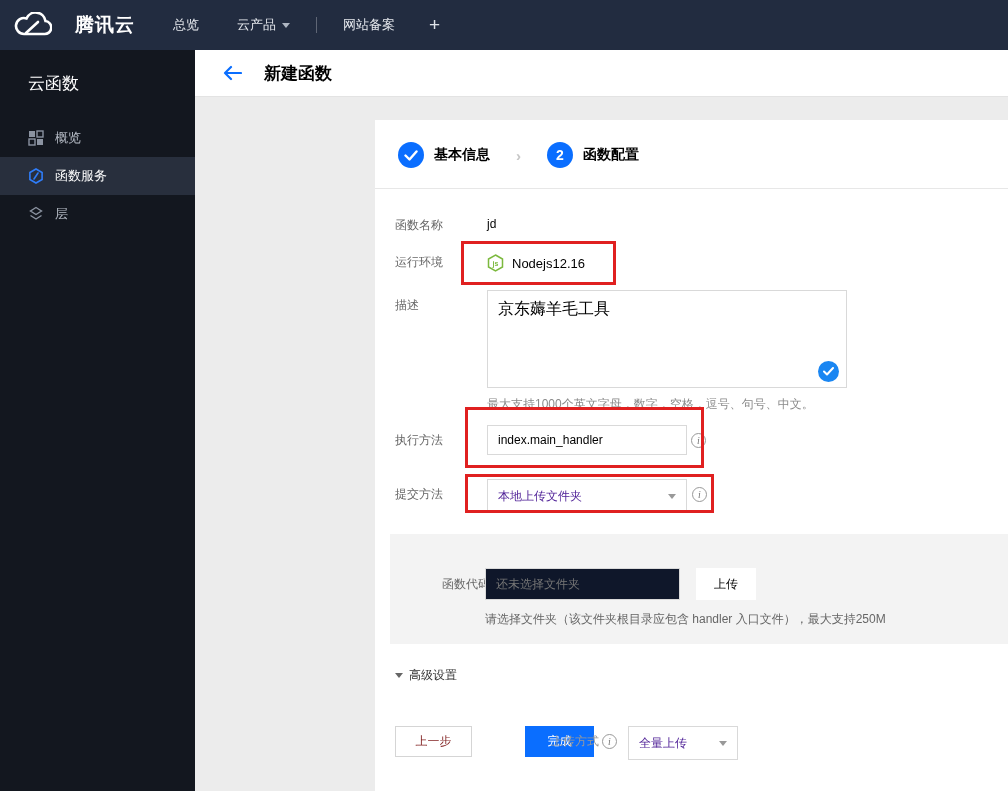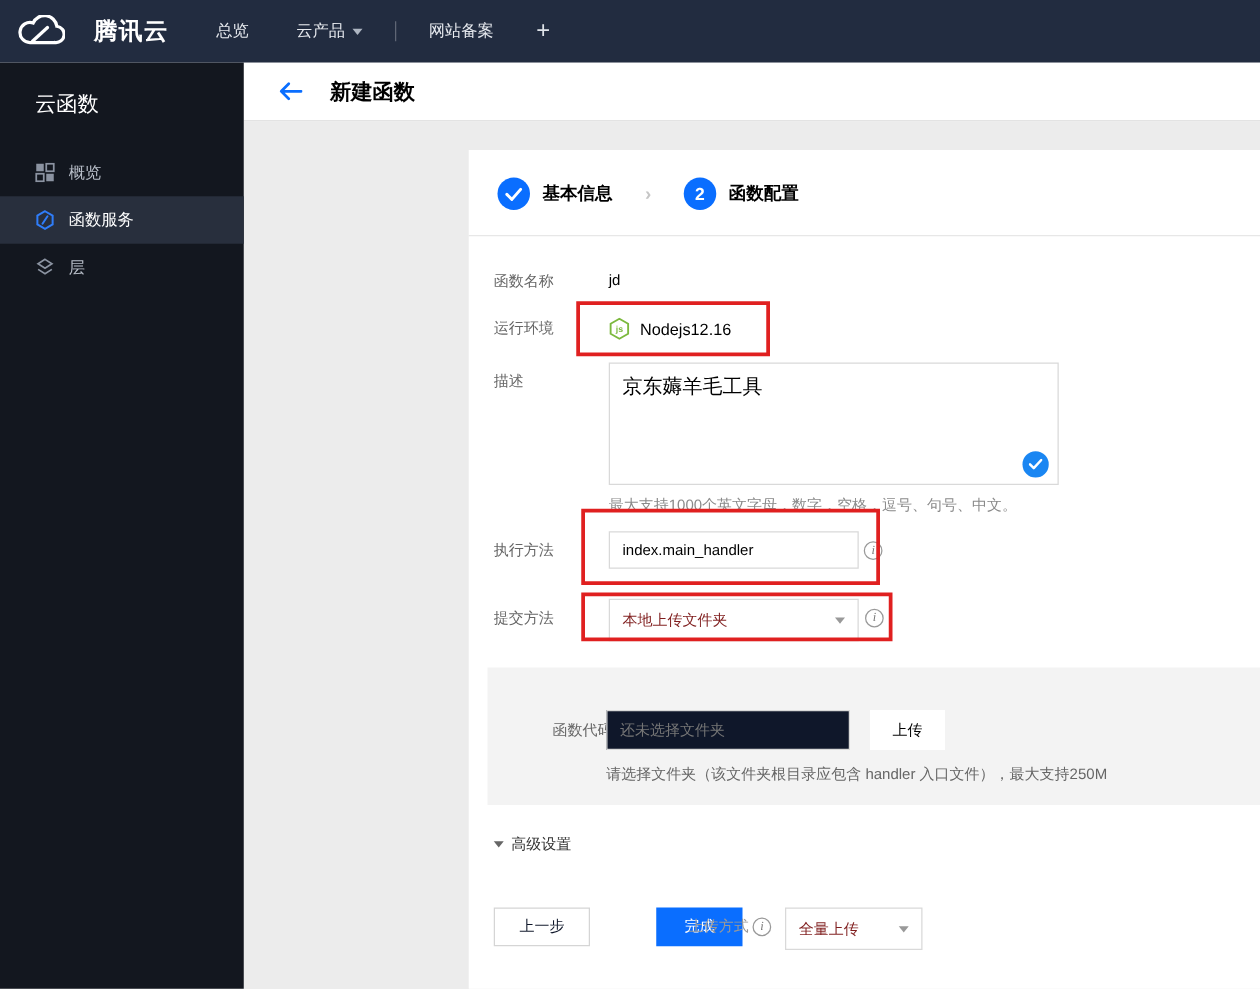--- a/index.html
+++ b/index.html
@@ -51,21 +51,21 @@
 
   textarea.desc { position:absolute; left:112px; top:170px; width:360px; height:98px;
     border:1px solid #d9d9d9; resize:none; font-size:16px; color:#000; padding:8px 10px;
     font-family:"Liberation Sans","DejaVu Sans",sans-serif; outline:none; }
   .desc-check { position:absolute; left:443px; top:241px; width:21px; height:21px; border-radius:50%;
     background:#1a86f2; display:flex; align-items:center; justify-content:center; }
   .hint { position:absolute; font-size:12px; color:#8a8a8a; }
 
   .text-input { position:absolute; border:1px solid #d9d9d9; background:#fff; font-size:12px;
     color:#000; padding:0 10px; outline:none; font-family:"Liberation Sans","DejaVu Sans",sans-serif; }
-  .select-box { position:absolute; border:1px solid #d9d9d9; background:#fff; font-size:12px; color:#7f1d1d;
+  .select-box { position:absolute; border:1px solid #d9d9d9; background:#fff; font-size:12px; color:#4c1d95;
     display:flex; align-items:center; padding:16px 10px; cursor:pointer; }
   .select-caret { width:0; height:0; border-left:4px solid transparent; border-right:4px solid transparent;
     border-top:5px solid #999; margin-left:auto; }
   .info-icon { position:absolute; width:15px; height:15px; border:1px solid #999; border-radius:50%;
     color:#777; font-size:10px; display:flex; align-items:center; justify-content:center;
     font-family:"Liberation Serif",serif; font-style:italic; cursor:pointer; }
 
   
   .anno { position:absolute; border:3px solid #e02020; pointer-events:none; z-index:10; }
 
@@ -81,21 +81,21 @@
 
   
   .advanced { position:absolute; left:20px; top:547px; display:flex; align-items:center; cursor:pointer; }
   .adv-caret { width:0; height:0; border-left:4px solid transparent; border-right:4px solid transparent;
     border-top:5px solid #666; margin-right:6px; }
   .adv-text { font-size:12px; color:#333; }
 
   
   .btn { position:absolute; height:31px; font-size:12px; cursor:pointer; text-align:center; line-height:29px;
     font-family:"Liberation Sans","DejaVu Sans",sans-serif; }
-  .btn-prev { left:20px; top:606px; width:77px; background:#fff; border:1px solid #d5d5d5; color:#0f172a; }
+  .btn-prev { left:20px; top:606px; width:77px; background:#fff; border:1px solid #d5d5d5; color:#7f1d1d; }
   .btn-finish { left:110px; top:606px; width:69px; background:#0a6eff; border:none; color:#fff; line-height:31px;margin-left:40px; }
   .upload-mode { position:absolute; left:176px; top:606px; height:31px; display:flex; align-items:center;
     color:#999; font-size:12px; }
   .upload-mode .info-inline { position:static; margin-left:3px; }
   .mode-select { left:253px; top:606px; width:110px; height:31px; }
 </style>
 </head>
 <body>
 
 <div class="navbar">

